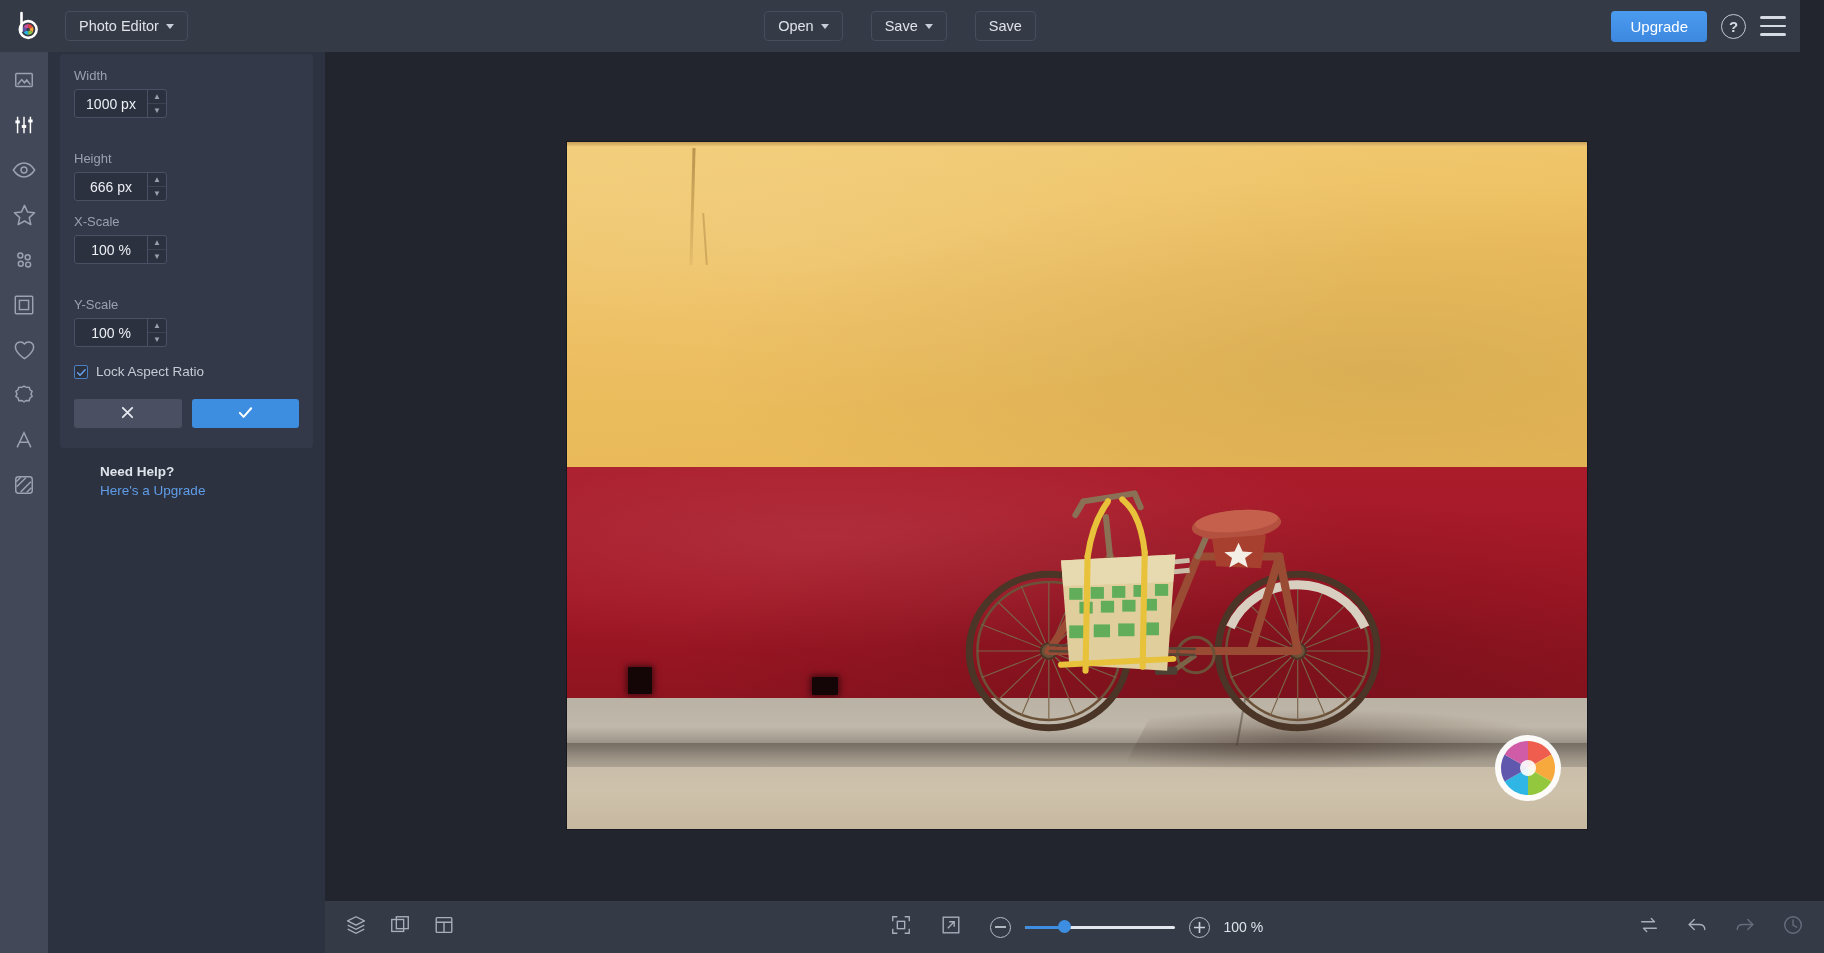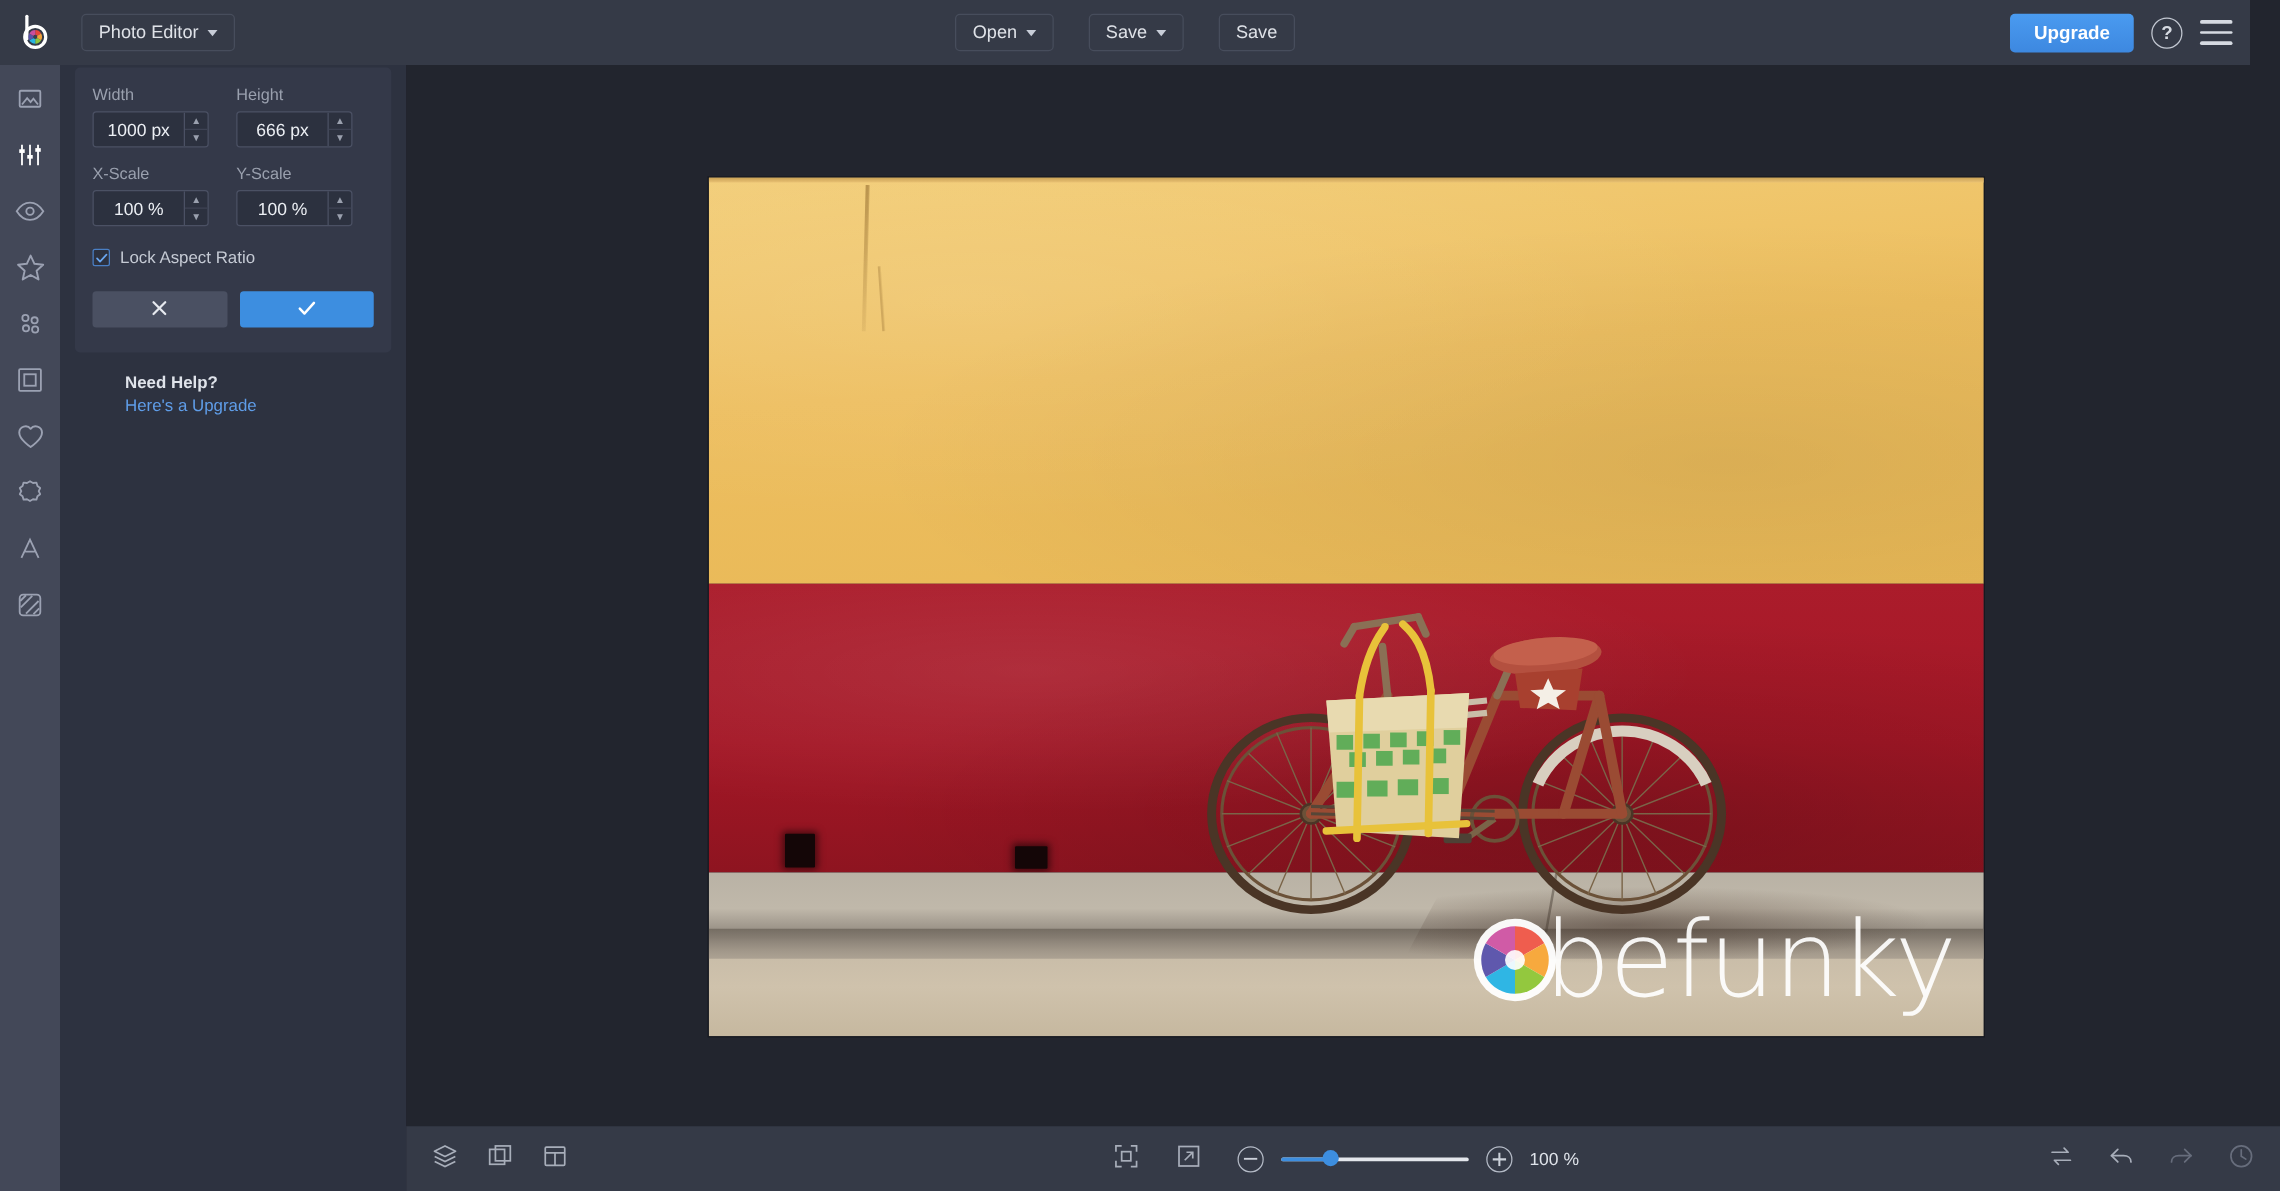--- a/index.html
+++ b/index.html
@@ -38,21 +38,21 @@
     pointer-events: none;
   }
   #center-actions .topbtn { pointer-events: auto; }
   #right-actions {
     position: absolute; right: 14px; top: 0; height: 52px;
     display: flex; align-items: center; gap: 14px;
   }
   #upgrade-button {
     height: 31px; padding: 0 19px; border: none; border-radius: 4px;
     background: linear-gradient(180deg,#4a9bf0,#3d88e0);
-    color: #fff; font-size: 15px; font-weight: 700; cursor: pointer;
+    color: #fff; font-size: 15px; font-weight: 400; cursor: pointer;
     font-family: "Liberation Sans", sans-serif;
   }
   .circ-icon {
     width: 25px; height: 25px; border-radius: 50%;
     border: 1.6px solid #c3c8d2; color: #d6dae2;
     display: flex; align-items: center; justify-content: center;
     font-size: 15px; font-weight: 700; cursor: pointer;
   }
   #hamburger { width: 26px; height: 20px; display: flex; flex-direction: column;
     justify-content: space-between; cursor: pointer; }
@@ -89,21 +89,21 @@
     cursor: pointer; flex: none;
   }
   #panel-title {
     color: #cfd4de; font-size: 13.5px; letter-spacing: 1.9px; flex: 1;
   }
   #apply-all-icon { cursor: pointer; width: 20px; height: 20px; position: relative; flex:none; }
   #panel-body {
     margin: 2px 12px 0 12px; background: #343949; border-radius: 4px;
     padding: 14px 14px 20px 14px;
   }
-  .field-row { display: flex; gap: 22px; }
+  .field-row { display: flex; gap: 33px; flex-direction: column; }
   .field { width: 93px; }
   .field-label { color: #9aa0ae; font-size: 13px; margin-bottom: 6px; }
   .spinner {
     display: flex; align-items: stretch; height: 29px;
     border: 1px solid #4b5164; border-radius: 3px; background: #2c313f; overflow: hidden;
   }
   .spinner input {
     flex: 1; min-width: 0; background: transparent; border: none; outline: none;
     color: #eceff4; font-size: 14px; text-align: center;
     font-family: "Liberation Sans", sans-serif;
@@ -596,21 +596,20 @@
             <path d="M0 0 L0 -27 A27 27 0 0 1 23.4 -13.5 Z" fill="#ef5d4e"></path>
             <path d="M0 0 L23.4 -13.5 A27 27 0 0 1 23.4 13.5 Z" fill="#f7a93e"></path>
             <path d="M0 0 L23.4 13.5 A27 27 0 0 1 0 27 Z" fill="#93c83e"></path>
             <path d="M0 0 L0 27 A27 27 0 0 1 -23.4 13.5 Z" fill="#2fb6e4"></path>
             <path d="M0 0 L-23.4 13.5 A27 27 0 0 1 -23.4 -13.5 Z" fill="#5f58ad"></path>
             <path d="M0 0 L-23.4 -13.5 A27 27 0 0 1 0 -27 Z" fill="#d05ba6"></path>
             <circle cx="0" cy="0" r="8" fill="#ffffff" opacity=".9"></circle>
           </g>
         </svg>
       </div>
-      <div id="wm-text">befunky</div>
     </div>
 
   </div>
 </div>
 
 <div id="bottombar">
   <div id="bottom-left">
     <div class="bicon">
       <span>
         <svg width="22" height="22" viewBox="0 0 24 24">

